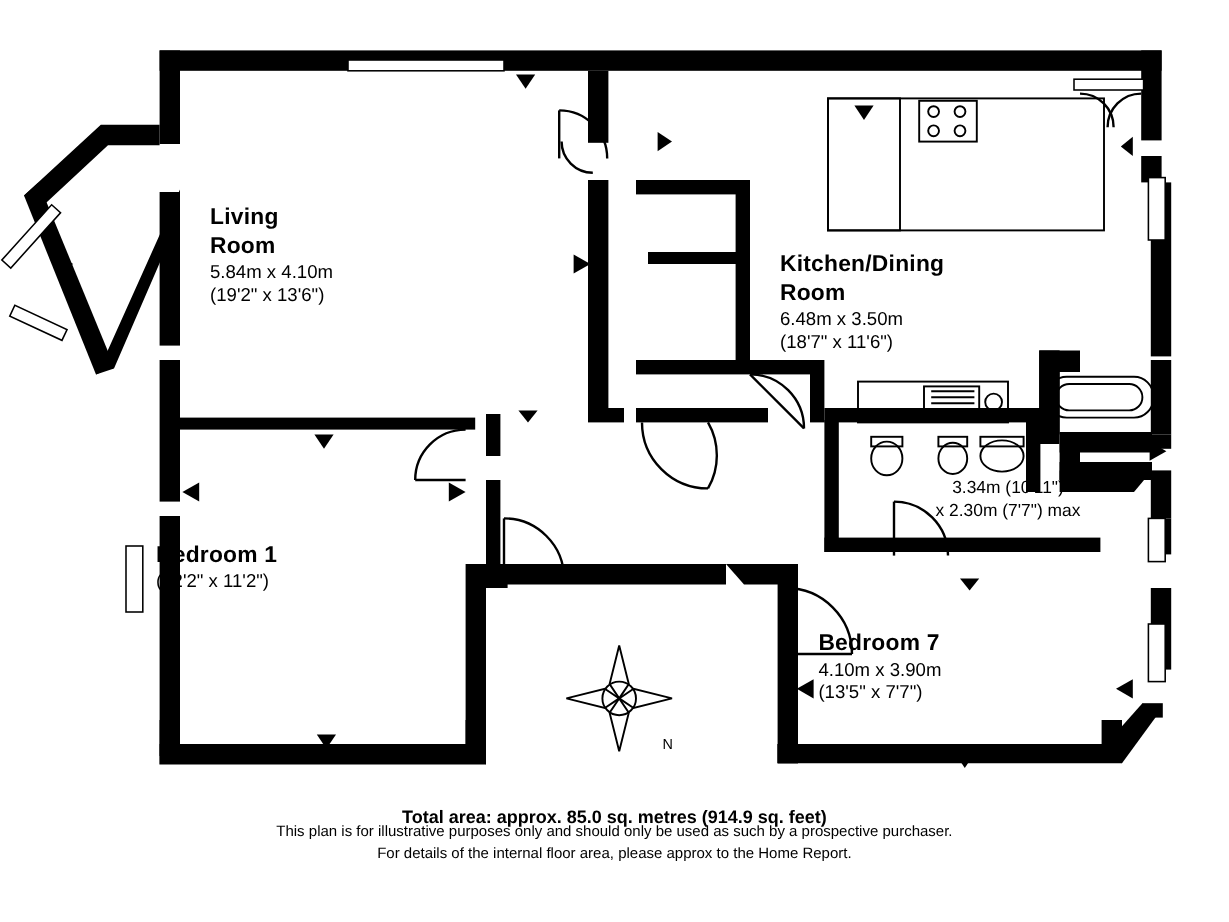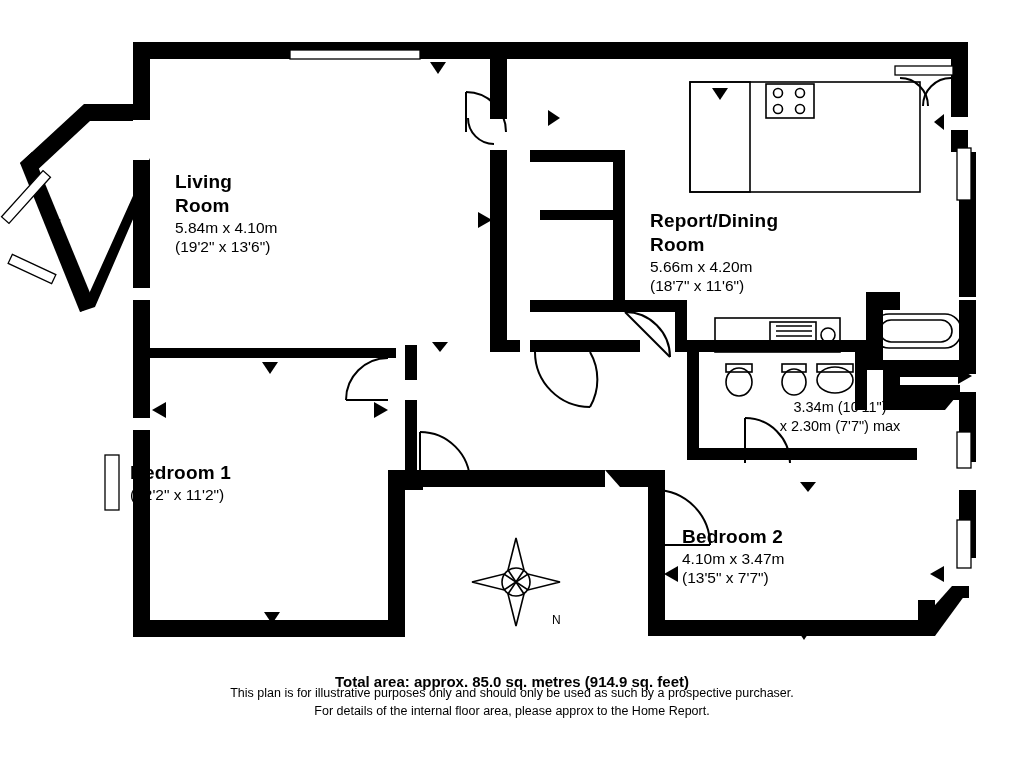--- a/index.html
+++ b/index.html
@@ -268,34 +268,34 @@
   </svg>
 
   <div class="room-label" style="left:175px; top:170px; width:260px;">
     <div class="room-name">Living
 Room</div>
     <div class="room-dim">5.84m x 4.10m</div>
     <div class="room-dim-imp">(19'2" x 13'6")</div>
   </div>
 
   <div class="room-label" style="left:650px; top:209px; width:260px;">
-    <div class="room-name">Report/Dining
+    <div class="room-name">Kitchen/Dining
 Room</div>
-    <div class="room-dim">5.66m x 4.20m</div>
+    <div class="room-dim">6.48m x 3.50m</div>
     <div class="room-dim-imp">(18'7" x 11'6")</div>
   </div>
 
-  <div class="room-label" style="left:130px; top:461px; width:255px;">
+  <div class="room-label" style="left:130px; top:451px; width:255px;">
     <div class="room-name">Bedroom 1</div>
     <div class="room-dim-imp">(12'2" x 11'2")</div>
   </div>
 
   <div class="room-label" style="left:682px; top:525px; width:255px;">
-    <div class="room-name">Bedroom 2</div>
-    <div class="room-dim">4.10m x 3.47m</div>
+    <div class="room-name">Bedroom 7</div>
+    <div class="room-dim">4.10m x 3.90m</div>
     <div class="room-dim-imp">(13'5" x 7'7")</div>
   </div>
 
   <div class="bath-dims" style="left:720px; top:398px; width:240px;">
     <div>3.34m (10'11")</div>
     <div>x 2.30m (7'7") max</div>
   </div>
 
   <div class="footer" style="top:673px;">
     <div class="total-area">Total area: approx. 85.0 sq. metres (914.9 sq. feet)</div>

